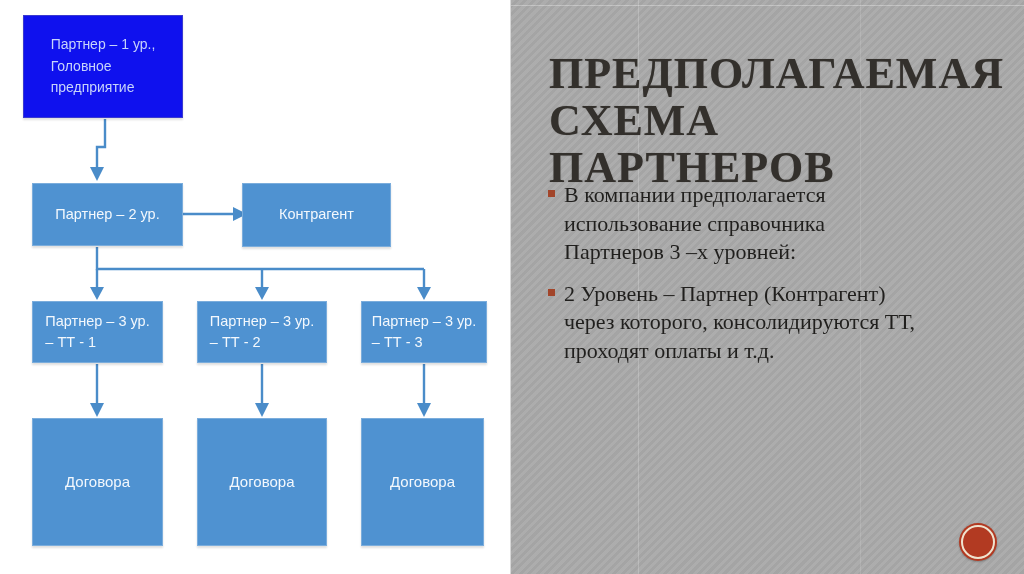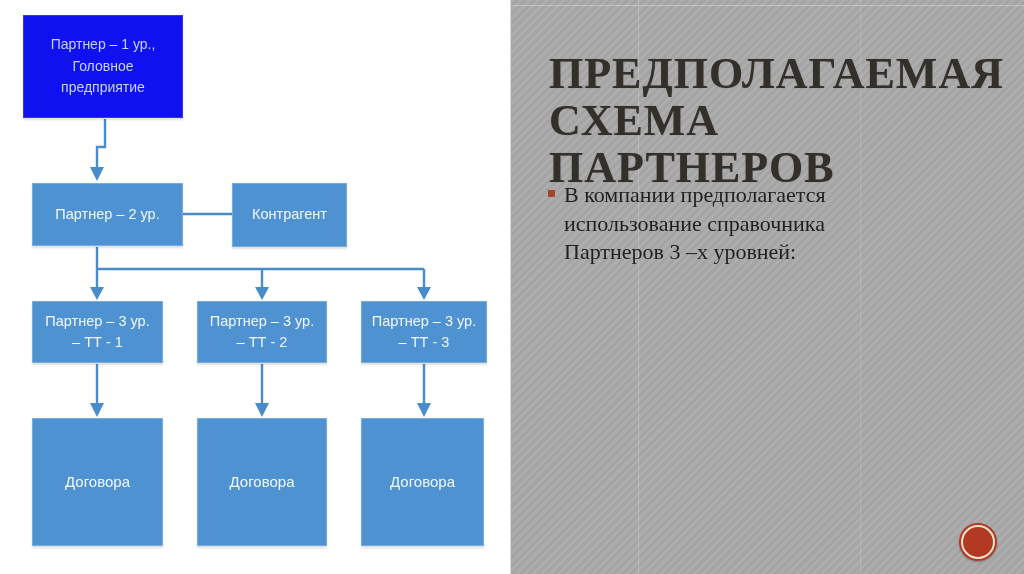--- a/index.html
+++ b/index.html
@@ -10,34 +10,34 @@
   }
 
   
   .diagram{position:absolute;left:0;top:0;width:510px;height:574px;}
   .arrows{position:absolute;left:0;top:0;width:510px;height:574px;}
   .arrows path{fill:none;stroke:#4a8cc9;stroke-width:2.4;}
   .arrows polygon{fill:#4a8cc9;stroke:none;}
 
   .node{
     position:absolute;background:#4f92d1;color:#f3f8fd;
-    display:flex;align-items:center;justify-content:center;text-align:center;
+    display:flex;align-items:center;justify-content:center;text-align:left;
     font:14.5px/1.45 "Liberation Sans",sans-serif;
     white-space:pre-line;
     border:1px solid rgba(255,255,255,0.25);
     box-shadow:0 2px 2px rgba(0,0,0,0.13);
     box-sizing:border-box;
   }
   .node.level1{
     left:23px;top:15px;width:160px;height:103px;
     background:#0f11ee;color:#c7d3fa;border:1px solid #3a3ad0;
     font-size:14px;line-height:1.55;
   }
   .node.level2{left:32px;top:183px;width:151px;height:63px;}
-  .node.counterparty{left:232px;top:183px;width:115px;height:64px;}
+  .node.counterparty{left:242px;top:183px;width:149px;height:64px;}
   .node.l3a{left:32px;top:301px;width:131px;height:62px;}
   .node.l3b{left:197px;top:301px;width:130px;height:62px;}
   .node.l3c{left:361px;top:301px;width:126px;height:62px;}
   .node.ca{left:32px;top:418px;width:131px;height:128px;font-size:15px;}
   .node.cb{left:197px;top:418px;width:130px;height:128px;font-size:15px;}
   .node.cc{left:361px;top:418px;width:123px;height:128px;font-size:15px;}
 
   
   .panel{
     position:absolute;left:510px;top:0;width:514px;height:574px;
@@ -131,20 +131,23 @@
   </div>
 
   <div class="panel">
     <h1 class="title">ПРЕДПОЛАГАЕМАЯ
 СХЕМА ПАРТНЕРОВ</h1>
 
     <ul class="bullets">
       <li><span class="bullet-marker"></span>В компании предполагается
 использование справочника
 Партнеров 3 –х уровней:</li>
+      <li><span class="bullet-marker"></span>2 Уровень – Партнер (Контрагент)
+через которого, консолидируются ТТ,
+проходят оплаты и т.д.</li>
     </ul>
 
     <div class="seal">
       <div class="seal-ring"></div>
     </div>
   </div>
 
 </div>
 
 </body></html>

